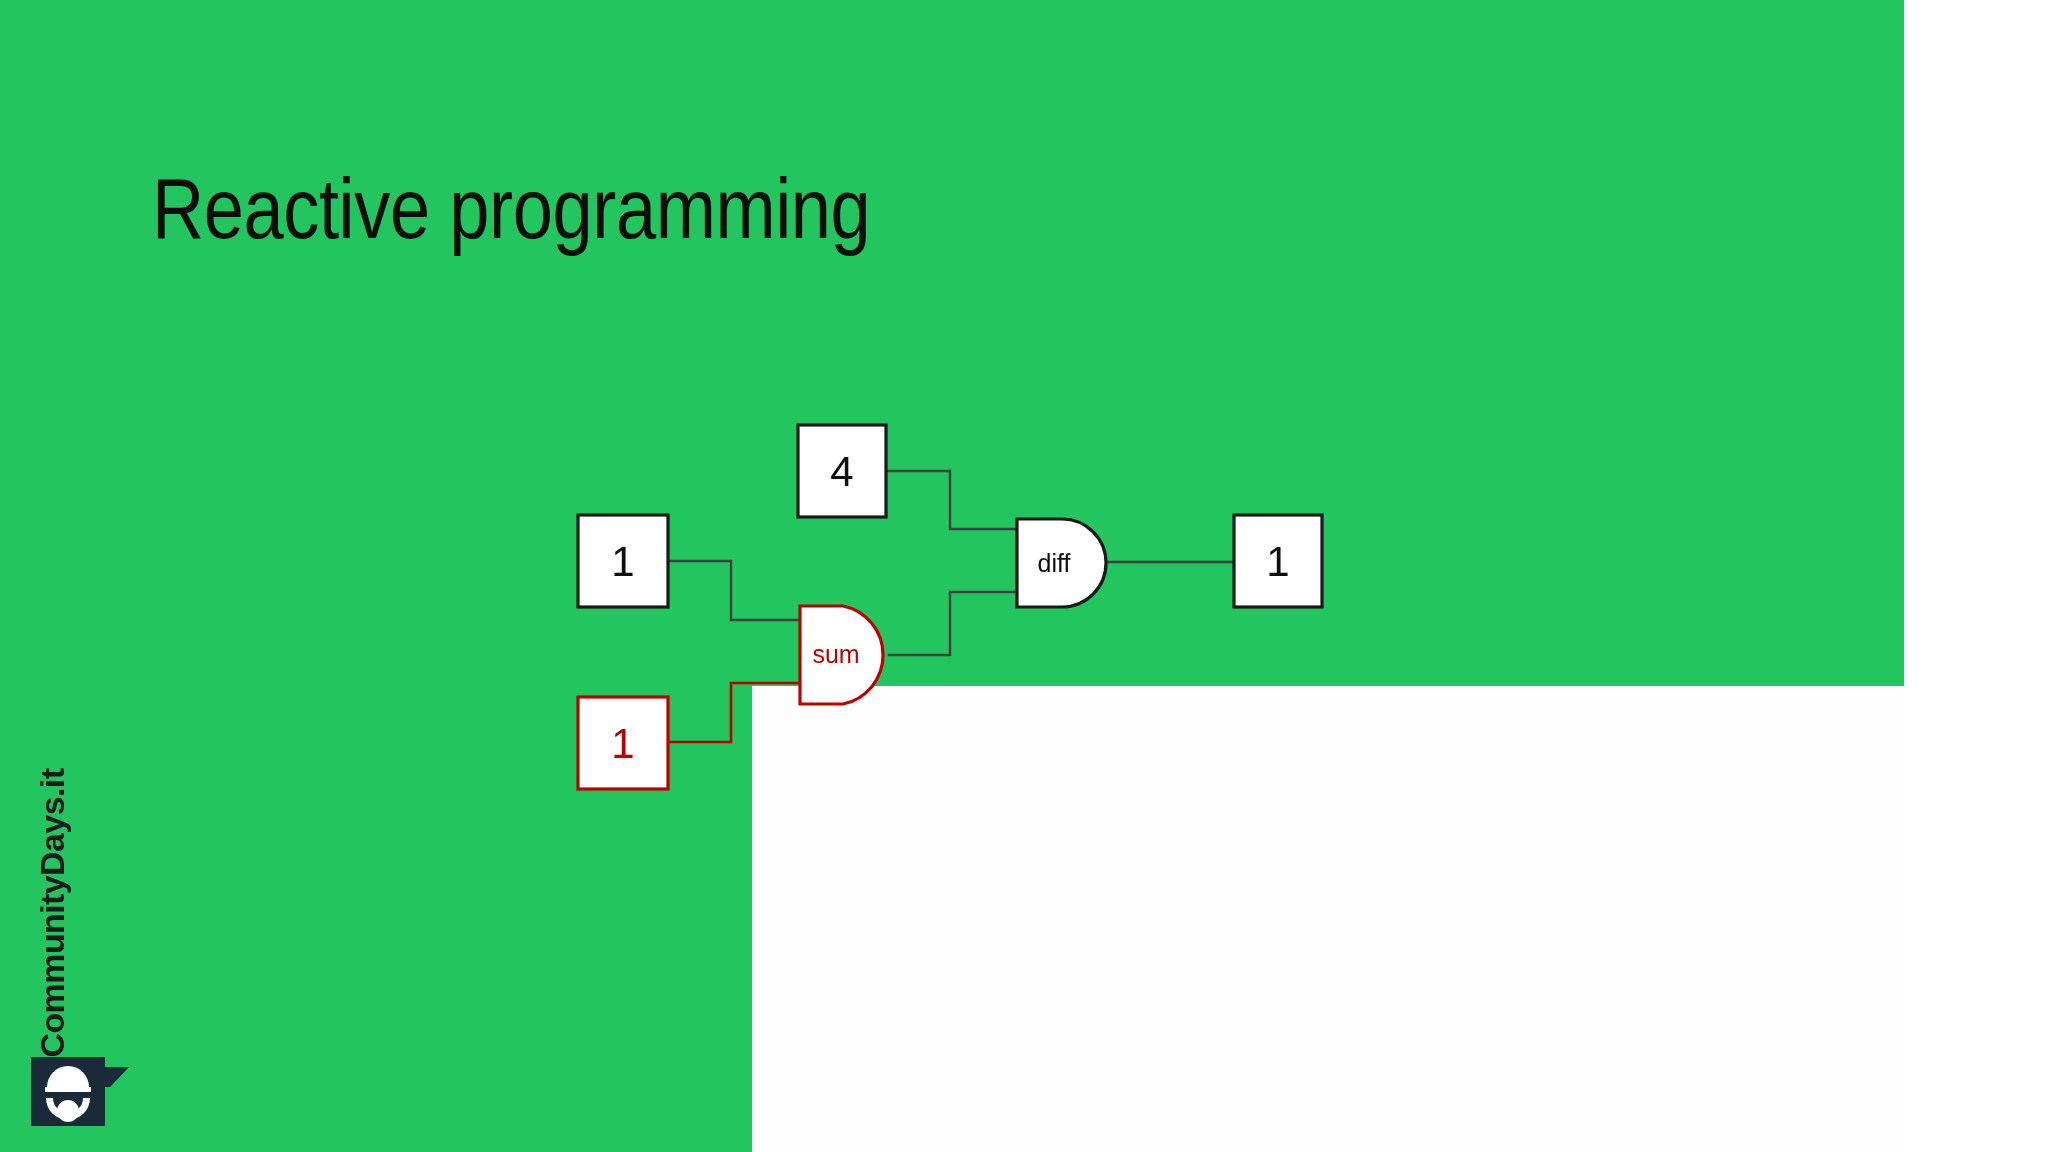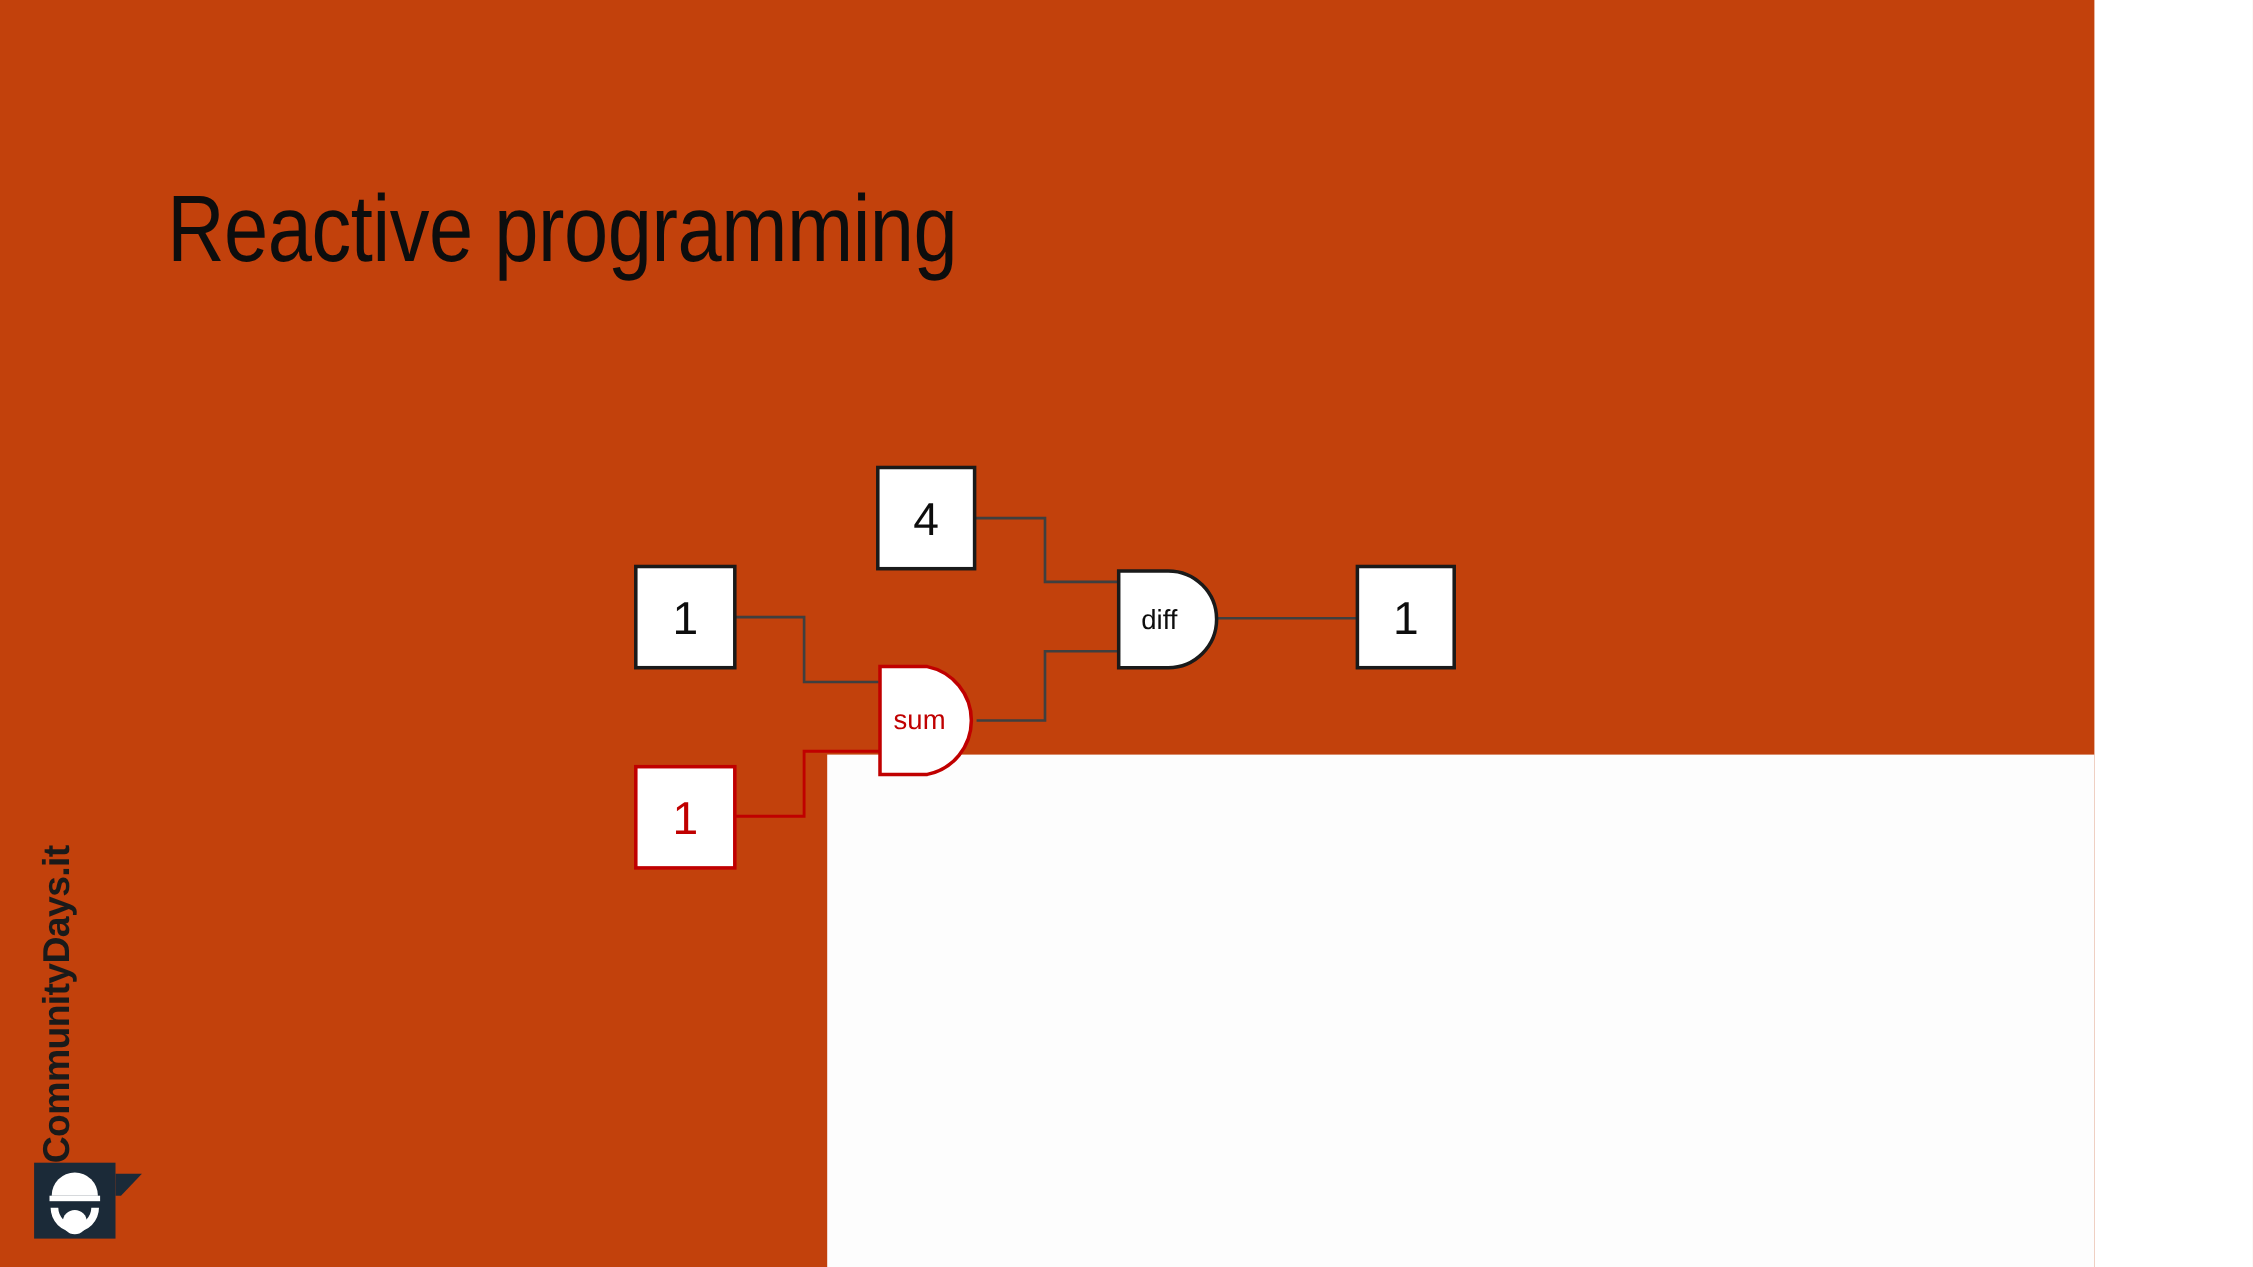--- a/index.html
+++ b/index.html
@@ -5,21 +5,21 @@
 <style>
   html, body {
     margin: 0;
     padding: 0;
     background: #ffffff;
   }
   #slide {
     position: relative;
     width: 1904px;
     height: 1152px;
-    background: #c2410c;
+    background: #22c55e;
     overflow: hidden;
     font-family: "Liberation Sans", "DejaVu Sans", sans-serif;
   }
   
   #faint-panel {
     position: absolute;
     left: 752px;
     top: 686px;
     width: 1296px;
     height: 466px;

